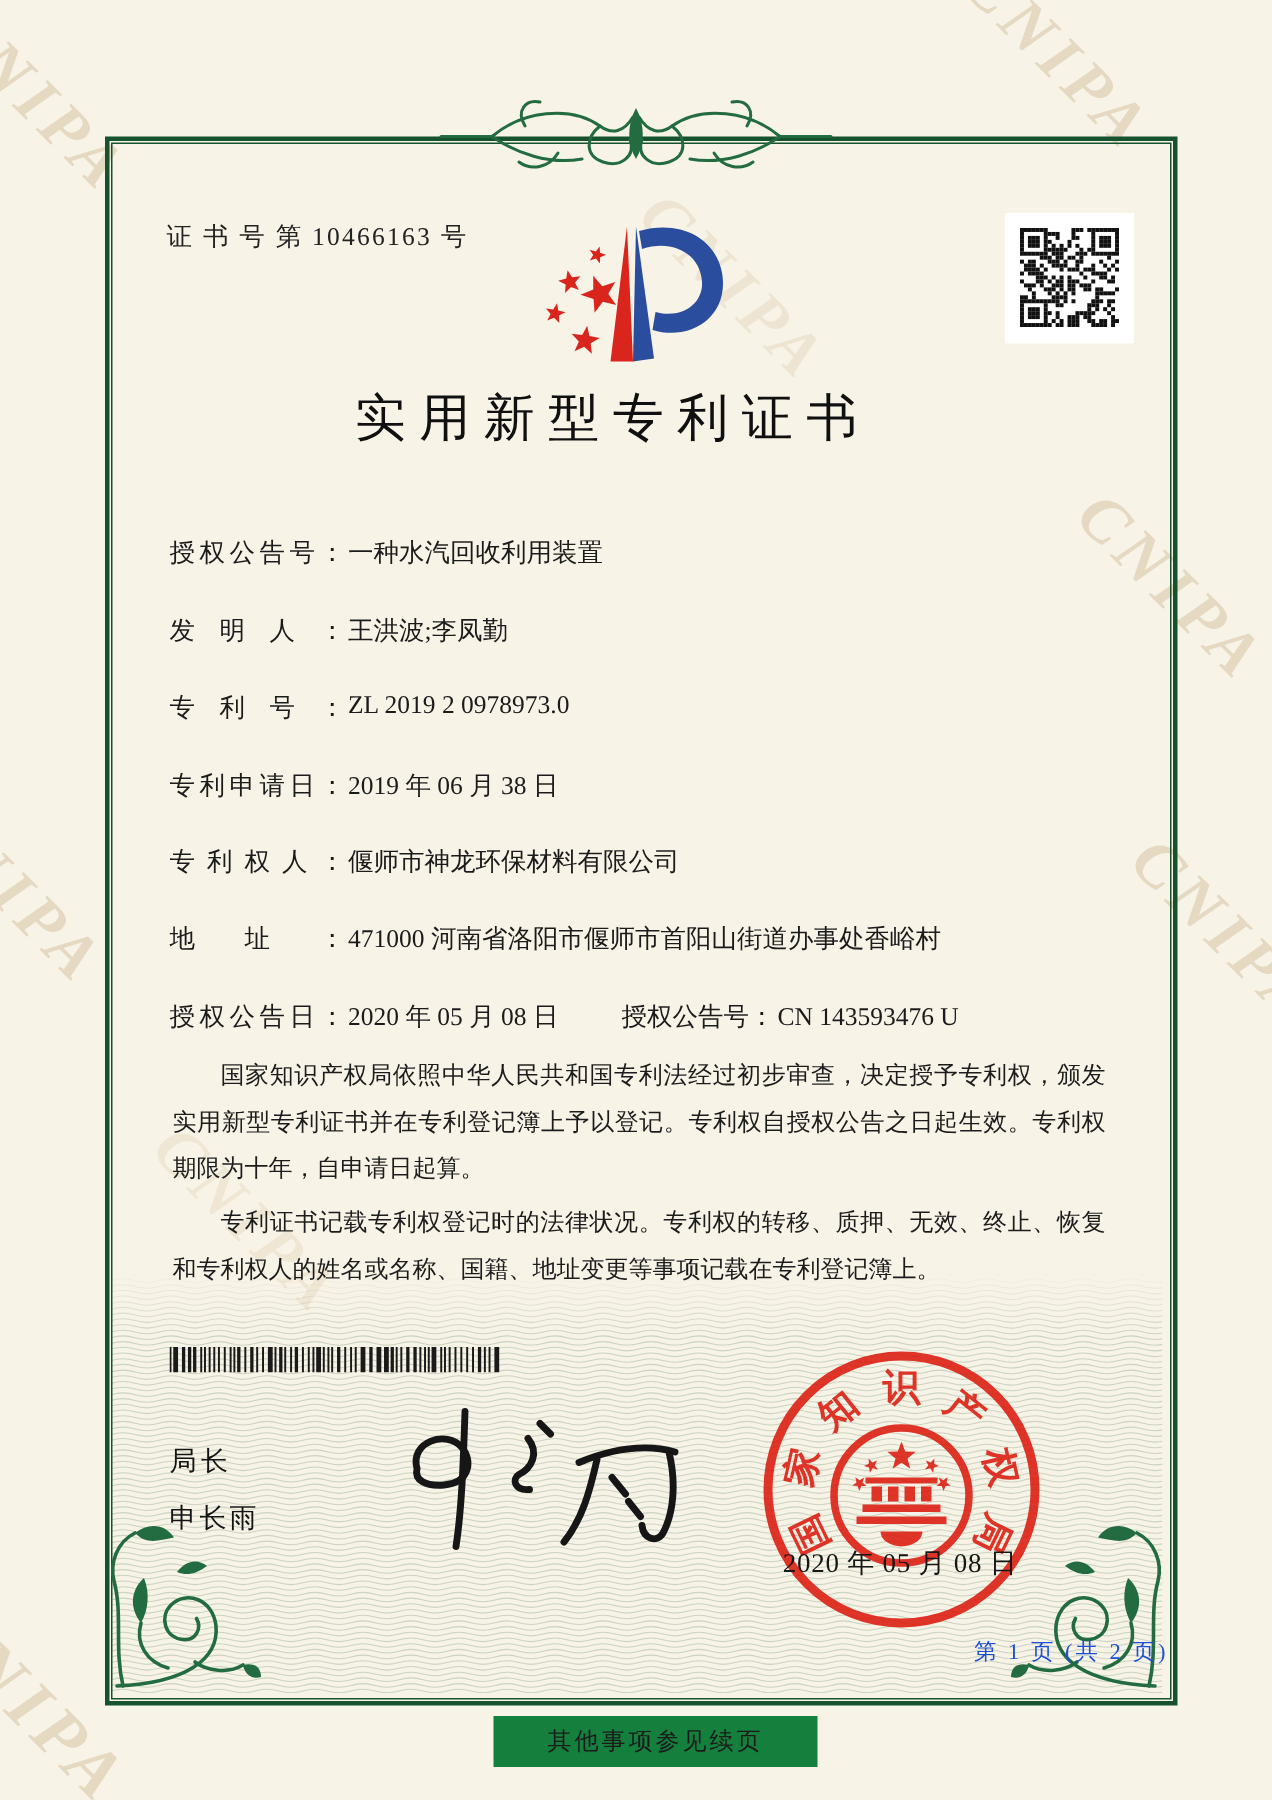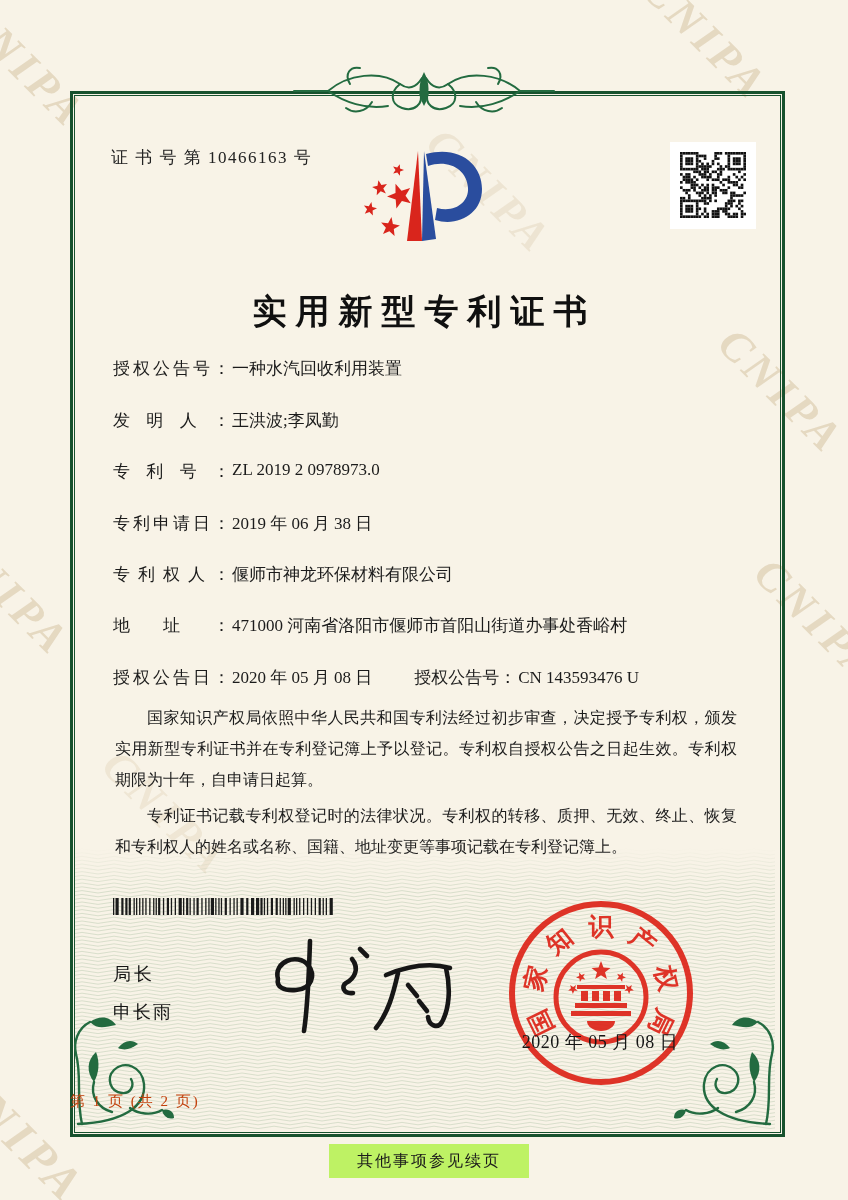--- a/index.html
+++ b/index.html
@@ -26,22 +26,22 @@
   .waves{position:absolute;left:74px;top:848px;width:701px;height:281px;z-index:2;
     -webkit-mask-image:linear-gradient(to bottom,transparent,#000 15%,#000);
     mask-image:linear-gradient(to bottom,transparent,#000 15%,#000);}
   .ornament{position:absolute;z-index:3;}
   
   .cert-no{position:absolute;left:111px;top:146px;z-index:4;font-size:17px;letter-spacing:1.5px;color:#222;}
   .logo{position:absolute;left:356px;top:145px;width:132px;height:104px;z-index:4;}
   .qr-box{position:absolute;left:670px;top:142px;width:86px;height:87px;background:#fff;z-index:4;}
   .qr-box svg{position:absolute;left:10px;top:10px;}
   .title{
-    position:absolute;left:70px;top:256px;width:709px;z-index:4;
-    text-align:center;font-size:34px;font-weight:bold;letter-spacing:9px;color:#101010;margin-top:33px;
+    position:absolute;left:54px;top:256px;width:709px;z-index:4;
+    text-align:center;font-size:34px;font-weight:normal;letter-spacing:9px;color:#101010;
   }
   
   .field{position:absolute;left:113px;z-index:4;font-size:17px;color:#1b1b1b;white-space:nowrap;}
   .field .lbl{display:inline-block;width:117px;text-align:justify;text-align-last:justify;vertical-align:top;}
   .field .val{margin-left:2px;}
   .field .pair2{margin-left:42px;}
   
   .paras{position:absolute;left:111px;top:698px;width:630px;z-index:4;
     font-size:16px;line-height:1.95;text-align:justify;color:#1c1c1c;}
   .paras p{margin:4px;text-indent:2em;}
@@ -49,24 +49,24 @@
   .barcode{position:absolute;left:113px;top:898px;z-index:4;}
   
   .signer-title{position:absolute;left:113px;top:962px;z-index:4;font-size:18px;letter-spacing:3px;color:#141414;}
   .signer-name{position:absolute;left:113px;top:1000px;z-index:4;font-size:18px;letter-spacing:2px;color:#141414;}
   .signature{position:absolute;left:248px;top:933px;width:215px;height:108px;z-index:4;}
   
   .seal{position:absolute;left:504px;top:896px;width:194px;height:194px;z-index:5;opacity:.92;}
   .seal-date{position:absolute;left:500px;top:1030px;width:200px;z-index:6;
     text-align:center;font-size:18px;letter-spacing:.5px;color:#161616;white-space:nowrap;}
   
-  .page-info{position:absolute;left:70px;top:1092px;width:709px;z-index:4;text-align:left;
-    font-size:15px;letter-spacing:2px;color:#c2410c;}
-  .note-box{position:absolute;left:329px;top:1144px;width:200px;height:34px;z-index:4;
-    background:#bef264;display:flex;align-items:center;justify-content:center;
+  .page-info{position:absolute;left:70px;top:1092px;width:709px;z-index:4;text-align:right;
+    font-size:15px;letter-spacing:2px;color:#1d4ed8;}
+  .note-box{position:absolute;left:329px;top:1144px;width:216px;height:34px;z-index:4;
+    background:#15803d;display:flex;align-items:center;justify-content:center;
     font-size:16px;letter-spacing:2px;color:#1b1b1b;}
 </style>
 </head>
 <body>
 
 <div class="wm" style="left:-14px;top:-8px;">CNIPA</div>
 <div class="wm" style="left:668px;top:-36px;">CNIPA</div>
 <div class="wm" style="left:452px;top:118px;opacity:.55;">CNIPA</div>
 <div class="wm" style="left:744px;top:318px;">CNIPA</div>
 <div class="wm" style="left:-30px;top:520px;">CNIPA</div>

